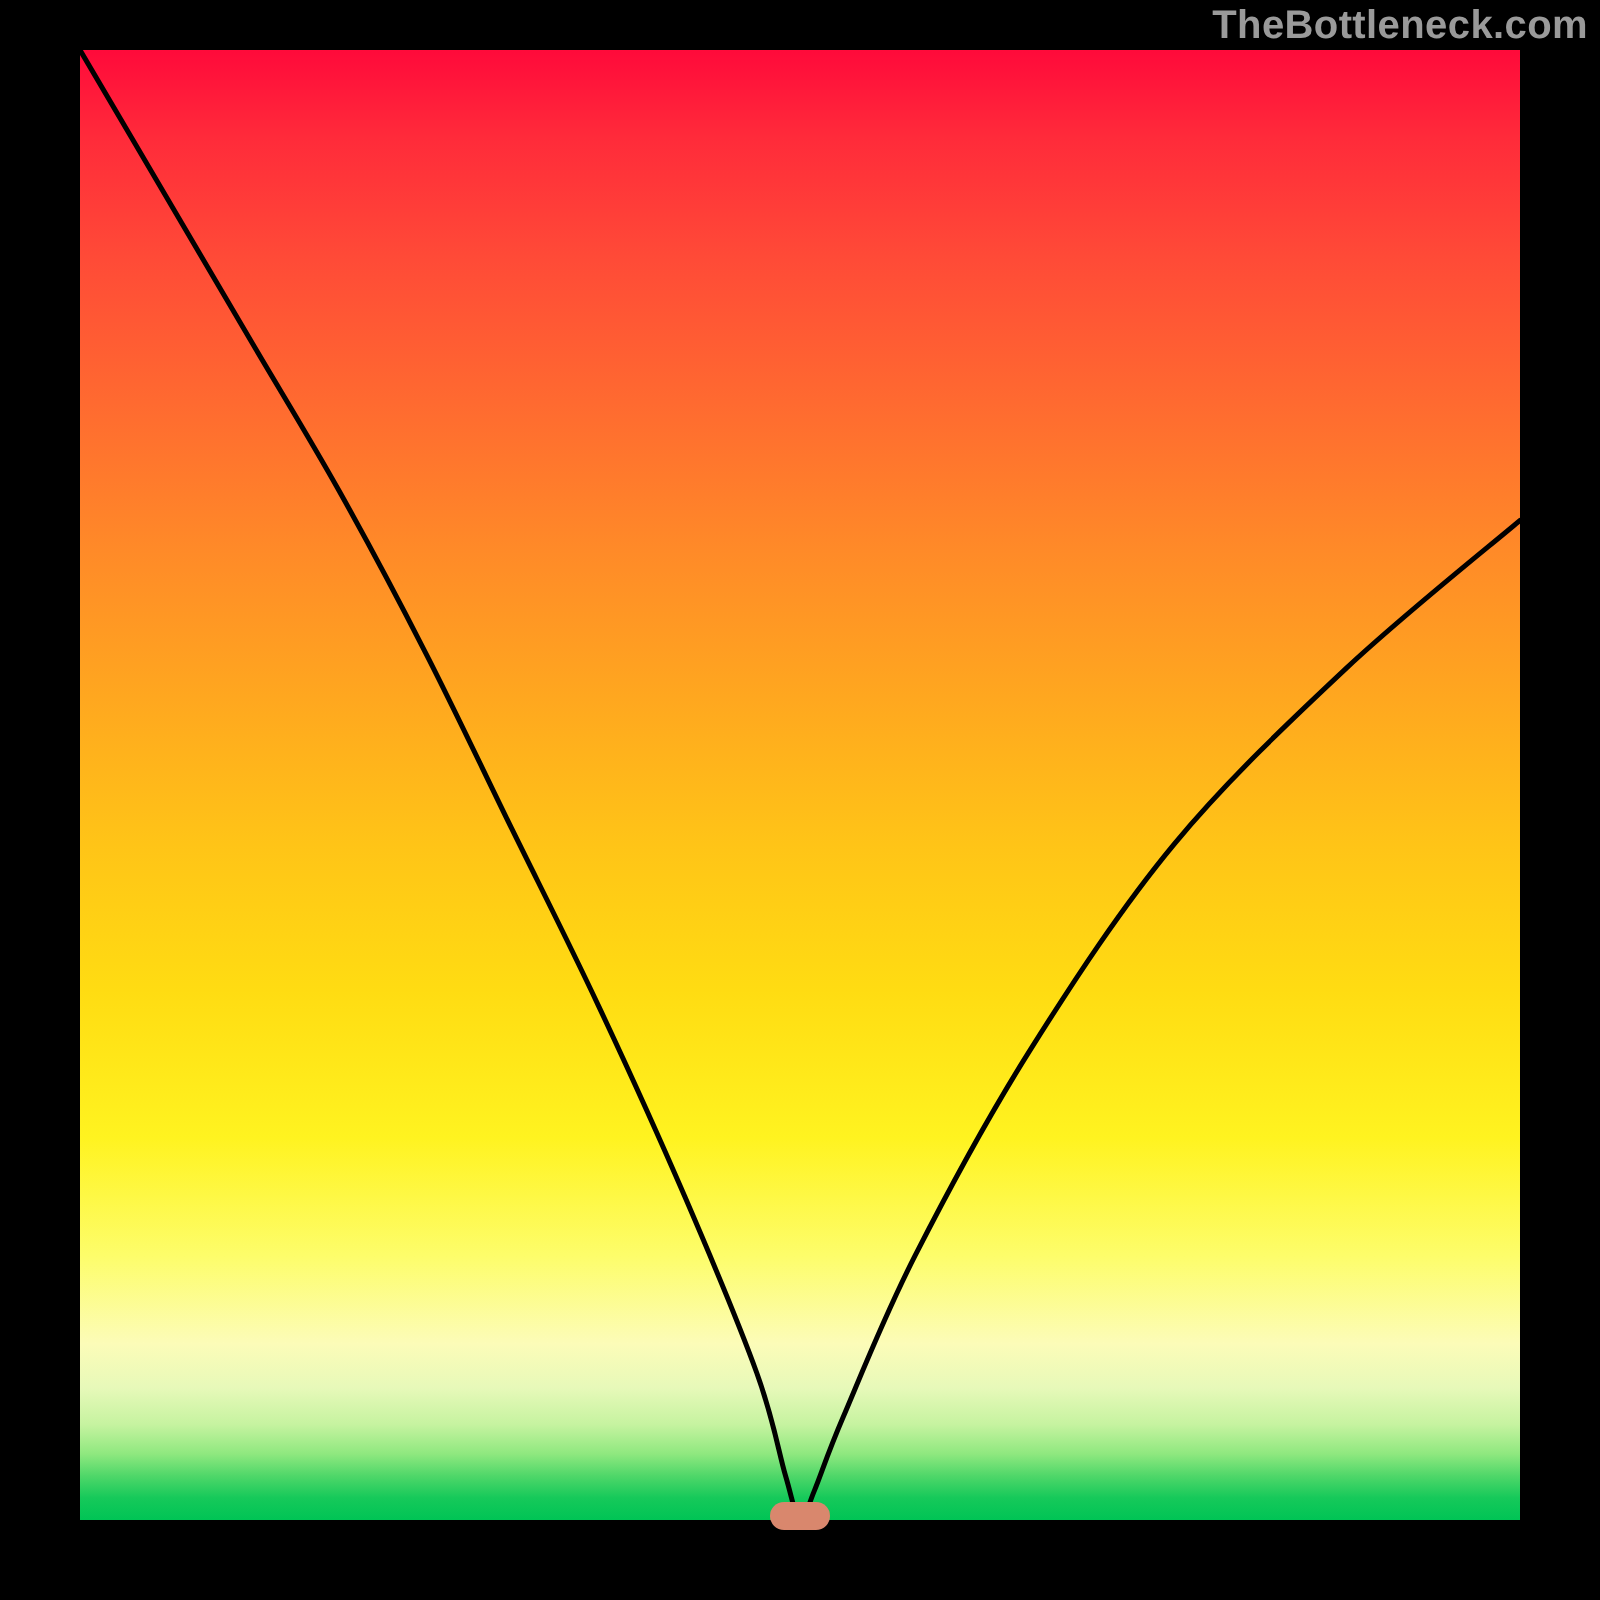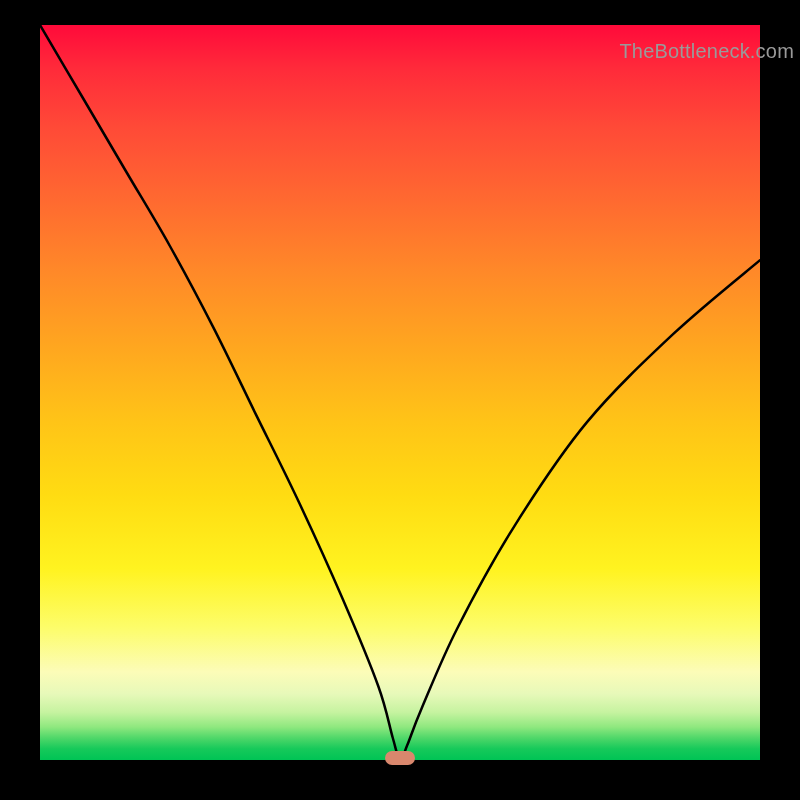--- a/index.html
+++ b/index.html
@@ -58,22 +58,21 @@
     border-radius: 7px;
     background: #d9876d;
   }
   .watermark {
     position: absolute;
     top: 2px;
     right: 6px;
     color: #9a9a9a;
     font-size: 20px;
     letter-spacing: 0.2px;
-    font-weight: 400;
-    margin-top: 38px;
+    font-weight: 700;
   }
 </style>
 </head>
 <body>
 
 <div class="frame">
 
   <div class="plot">
 
     <svg class="curve-svg" viewBox="0 0 720 735" preserveAspectRatio="none">

